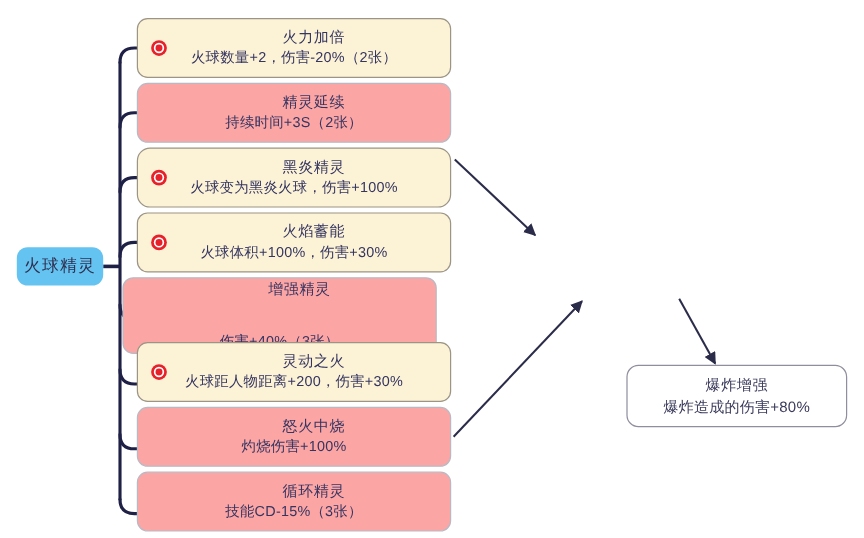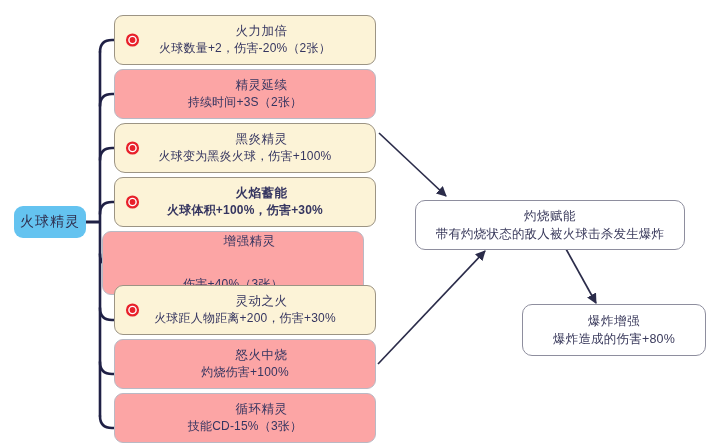--- a/index.html
+++ b/index.html
@@ -139,21 +139,21 @@
       <svg viewBox="0 0 16 16" width="15" height="15">
         <circle cx="8" cy="8" r="7" fill="#e8202a"></circle>
         <circle cx="8" cy="8" r="4.6" fill="#ffffff"></circle>
         <circle cx="8" cy="8" r="3.1" fill="#e8202a"></circle>
       </svg>
     </span>
     <span class="title">黑炎精灵</span>
     <span class="desc">火球变为黑炎火球，伤害+100%</span>
   </div>
 
-  <div class="card highlight" style="left:114px;top:177px;width:262px;height:50px;font-weight:bold;">
+  <div class="card highlight" style="left:114px;top:177px;width:262px;height:50px;">
     <span class="badge">
       <svg viewBox="0 0 16 16" width="15" height="15">
         <circle cx="8" cy="8" r="7" fill="#e8202a"></circle>
         <circle cx="8" cy="8" r="4.6" fill="#ffffff"></circle>
         <circle cx="8" cy="8" r="3.1" fill="#e8202a"></circle>
       </svg>
     </span>
     <span class="title">火焰蓄能</span>
     <span class="desc">火球体积+100%，伤害+30%</span>
   </div>
@@ -178,23 +178,19 @@
   <div class="card" style="left:114px;top:339px;width:262px;height:50px;">
     <span class="title">怒火中烧</span>
     <span class="desc">灼烧伤害+100%</span>
   </div>
 
   <div class="card" style="left:114px;top:393px;width:262px;height:50px;">
     <span class="title">循环精灵</span>
     <span class="desc">技能CD-15%（3张）</span>
   </div>
 
-  <div class="obox" style="left:415px;top:200px;width:270px;height:50px;">
-    <span class="title">灼烧赋能</span>
-    <span class="desc">带有灼烧状态的敌人被火球击杀发生爆炸</span>
-  </div>
 
   <div class="obox" style="left:522px;top:304px;width:184px;height:52px;">
     <span class="title">爆炸增强</span>
     <span class="desc">爆炸造成的伤害+80%</span>
   </div>
 
 </div>
 
 </body></html>

